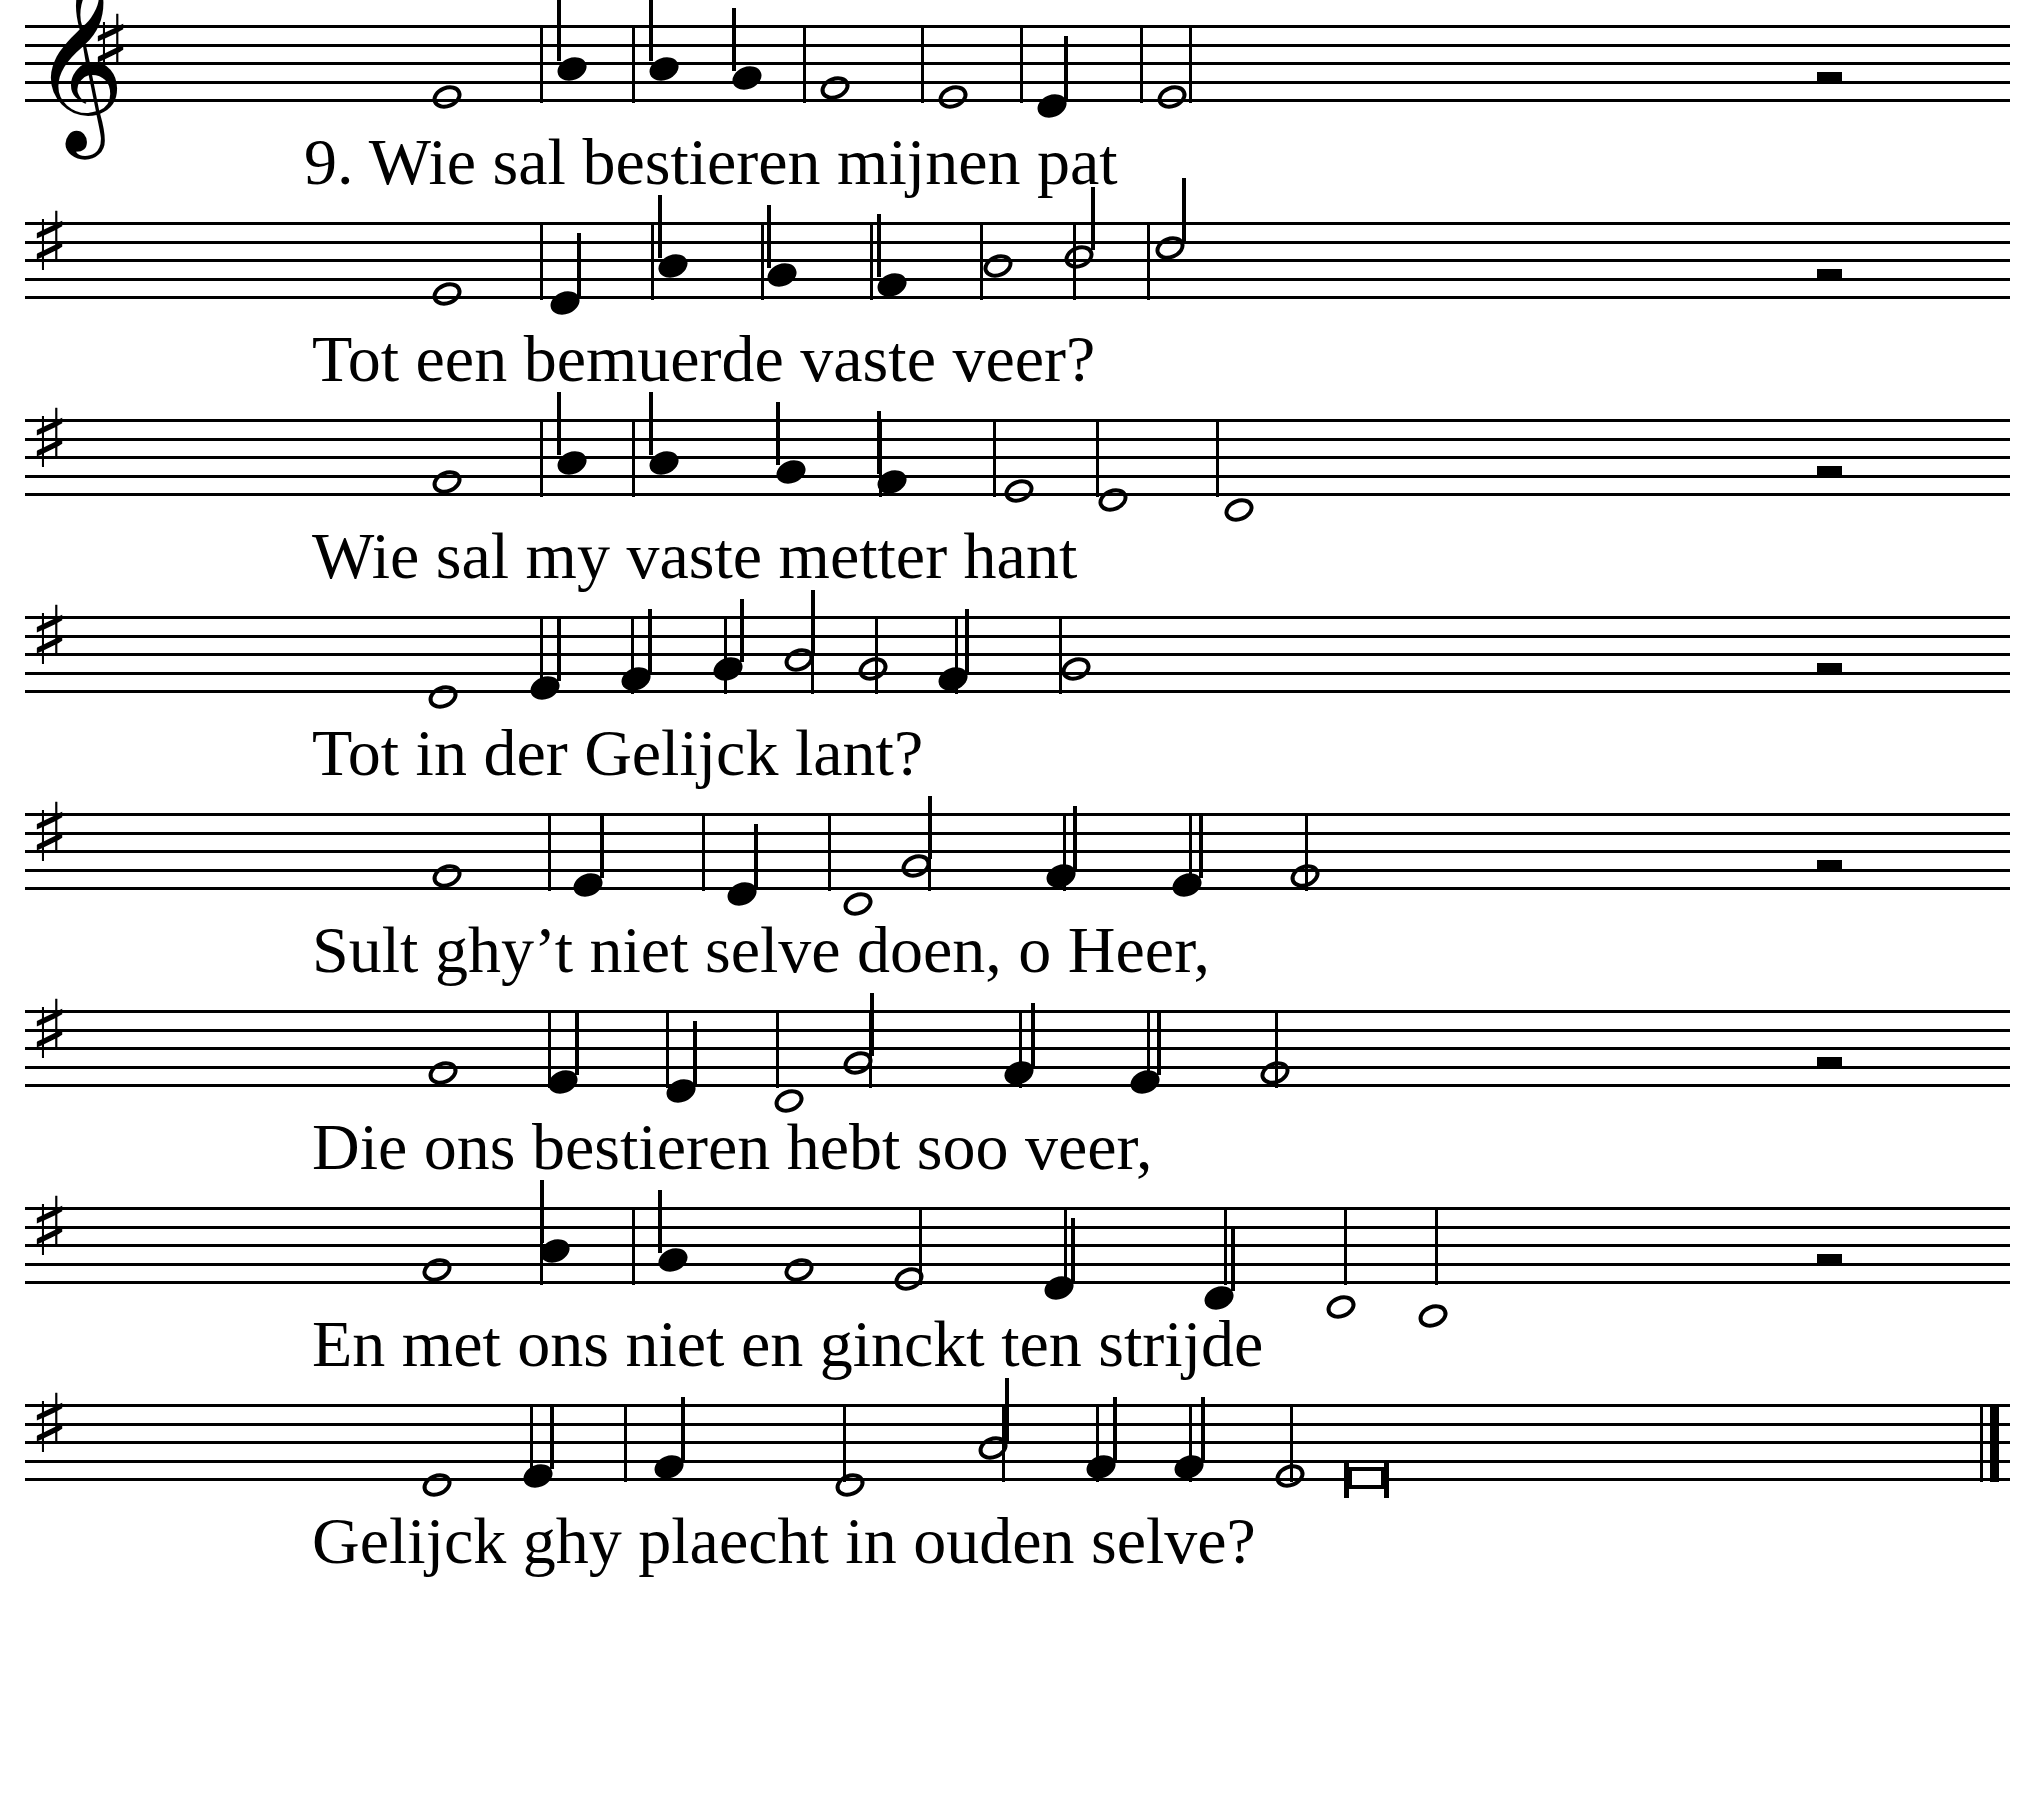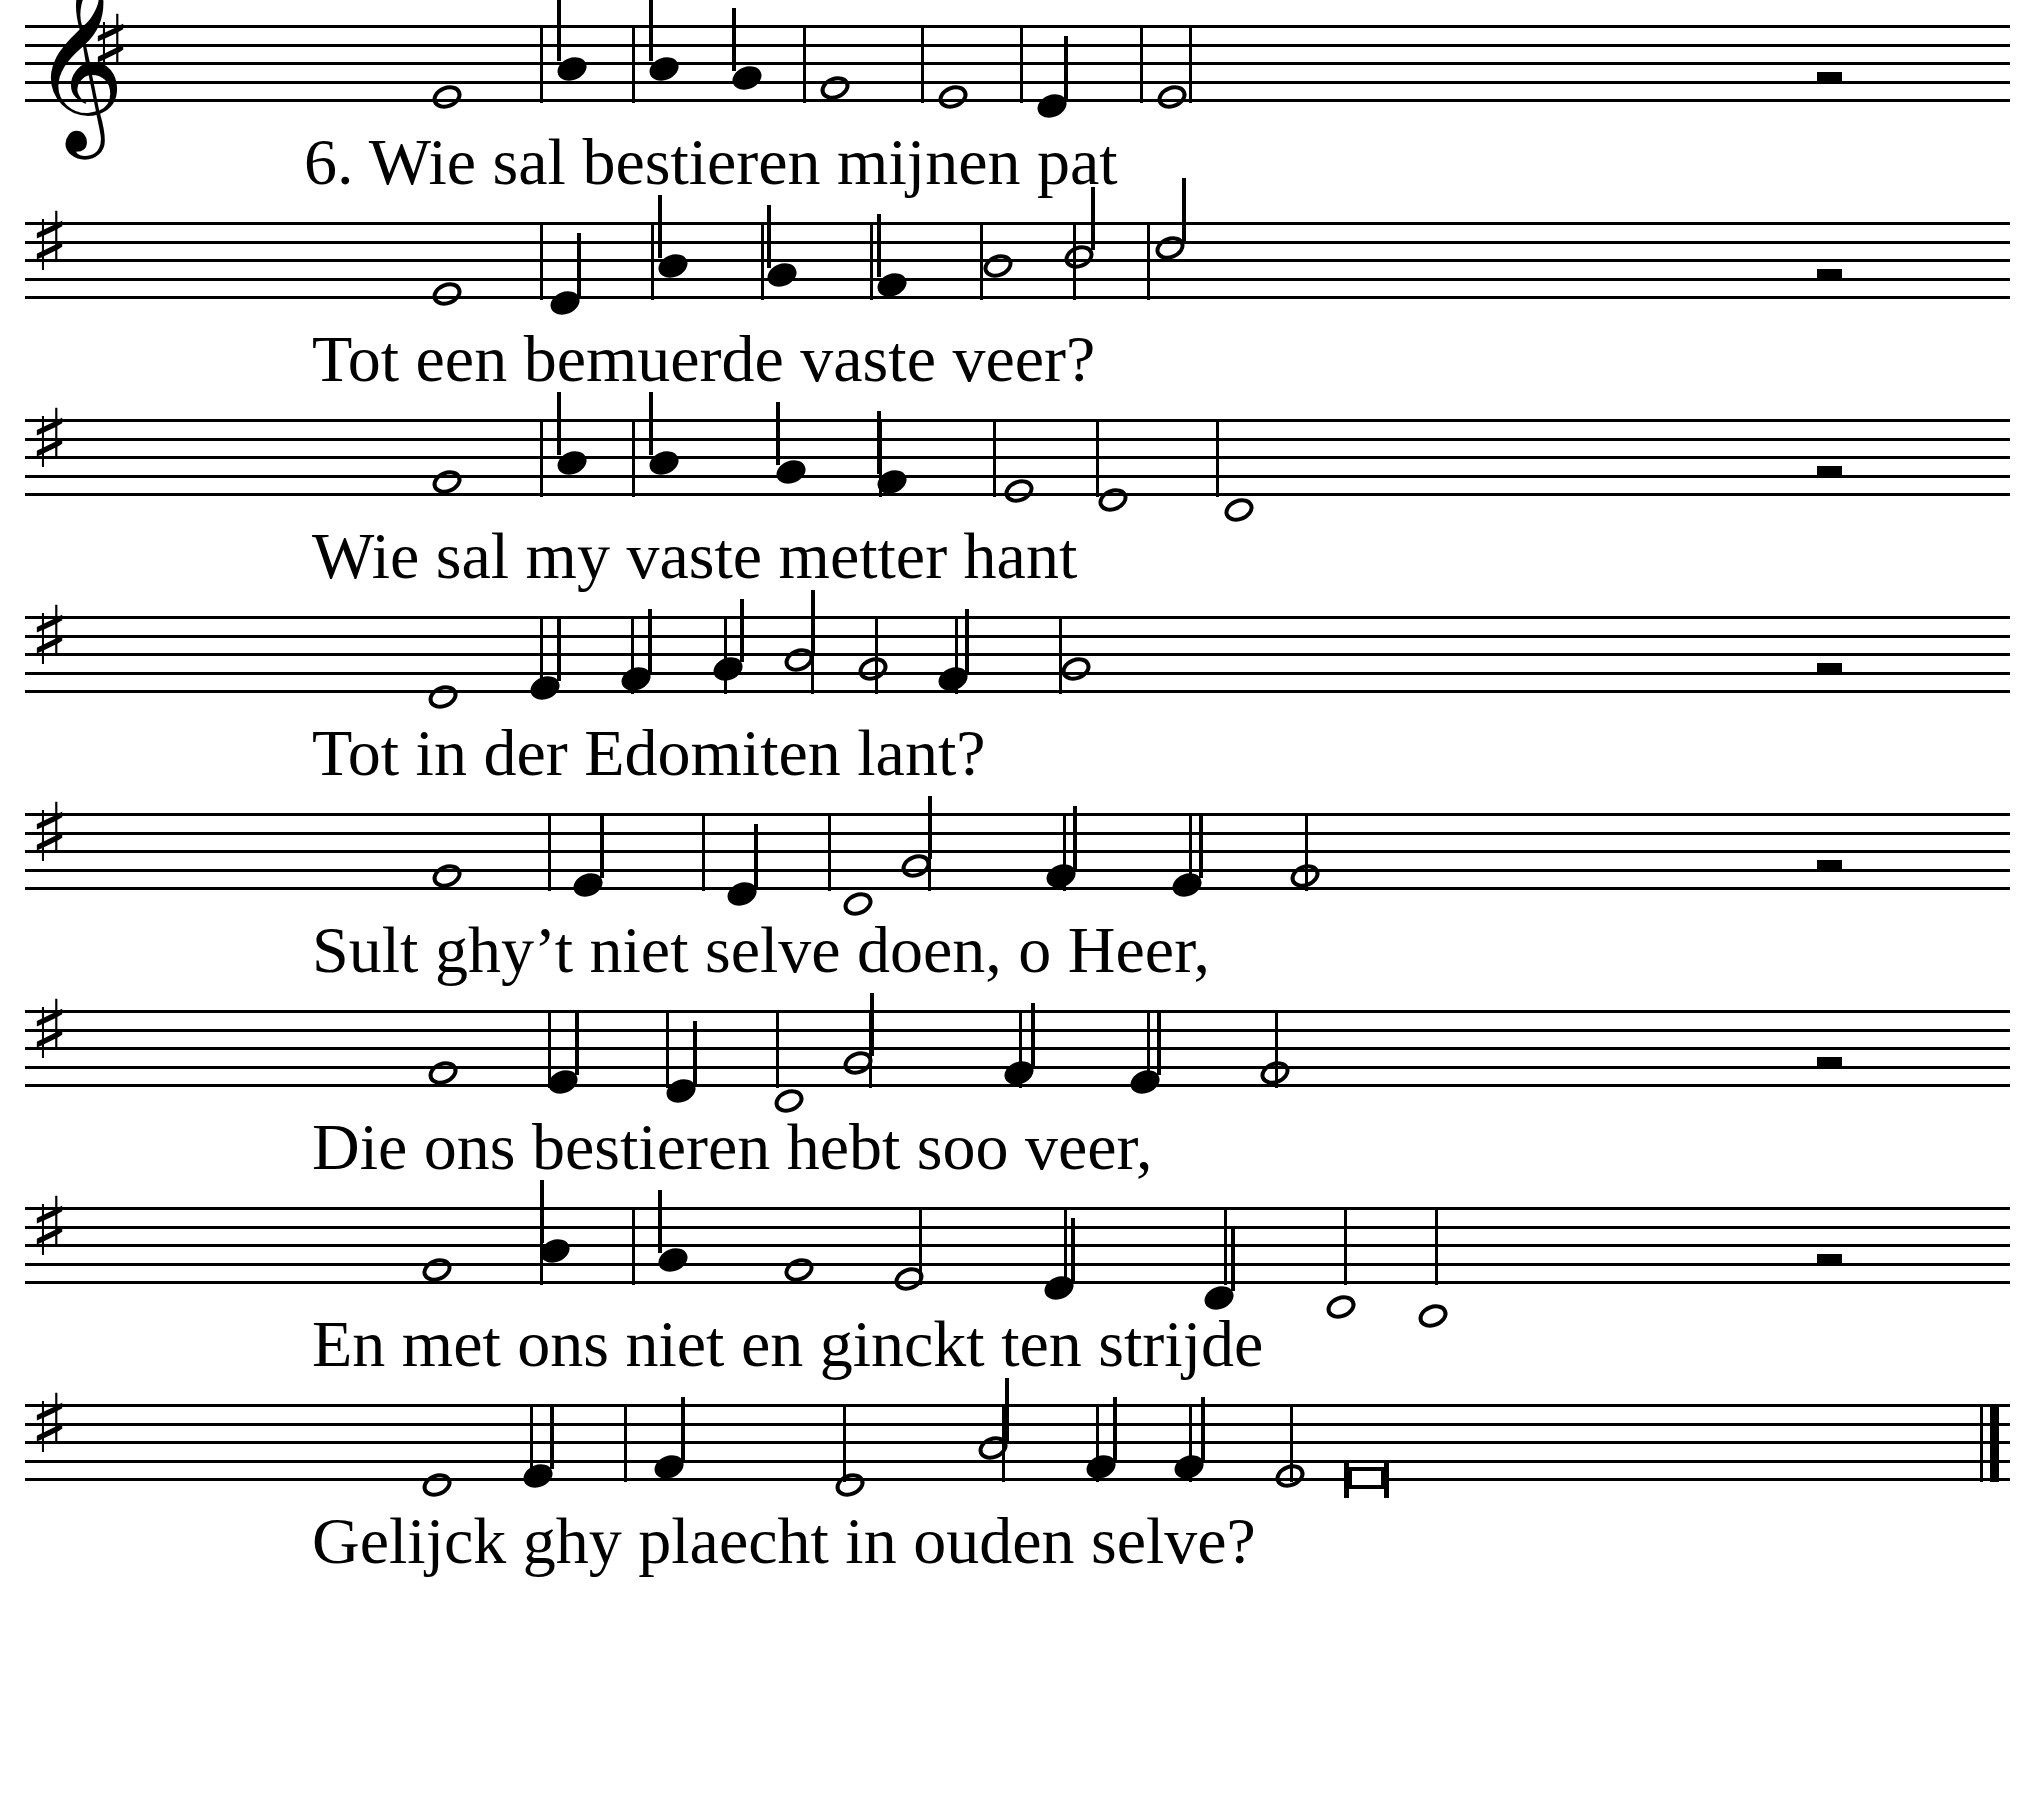--- a/index.html
+++ b/index.html
@@ -179,21 +179,21 @@
       <div class="note filled" style="left:732px; top:67px;"></div>
       <div class="stem" style="left:732px; top:7.6px; height:63px;"></div>
       <div class="note open" style="left:820px; top:77px;"></div>
       <div class="note open" style="left:938px; top:86px;"></div>
       <div class="note filled" style="left:1037px; top:95px;"></div>
       <div class="stem" style="left:1064px; top:36px; height:63px;"></div>
       <div class="note open" style="left:1157px; top:86px;"></div>
 
       <div class="rest" style="left:1817px; top:72px;"></div>
     </div>
-    <div class="lyric indent-verse">6. Wie sal bestieren mijnen pat</div>
+    <div class="lyric indent-verse">9. Wie sal bestieren mijnen pat</div>
   </div>
 
   <div class="system">
     <div class="staff-wrap">
       <div class="staff-lines">
           <i></i>
           <i></i>
           <i></i>
           <i></i>
           <i></i>
@@ -292,21 +292,21 @@
       <div class="stem" style="left:740px; top:8.4px; height:63px;"></div>
       <div class="note open" style="left:784px; top:58px;"></div>
       <div class="stem" style="left:811px; top:-0.8px; height:63px;"></div>
       <div class="note open" style="left:858px; top:67px;"></div>
       <div class="note filled" style="left:938px; top:77px;"></div>
       <div class="stem" style="left:965px; top:17.7px; height:63px;"></div>
       <div class="note open" style="left:1061px; top:67px;"></div>
 
       <div class="rest" style="left:1817px; top:72px;"></div>
     </div>
-    <div class="lyric">Tot in der Edomiten lant?</div>
+    <div class="lyric">Tot in der Gelijck lant?</div>
   </div>
 
   <div class="system">
     <div class="staff-wrap">
       <div class="staff-lines">
           <i></i>
           <i></i>
           <i></i>
           <i></i>
           <i></i>

